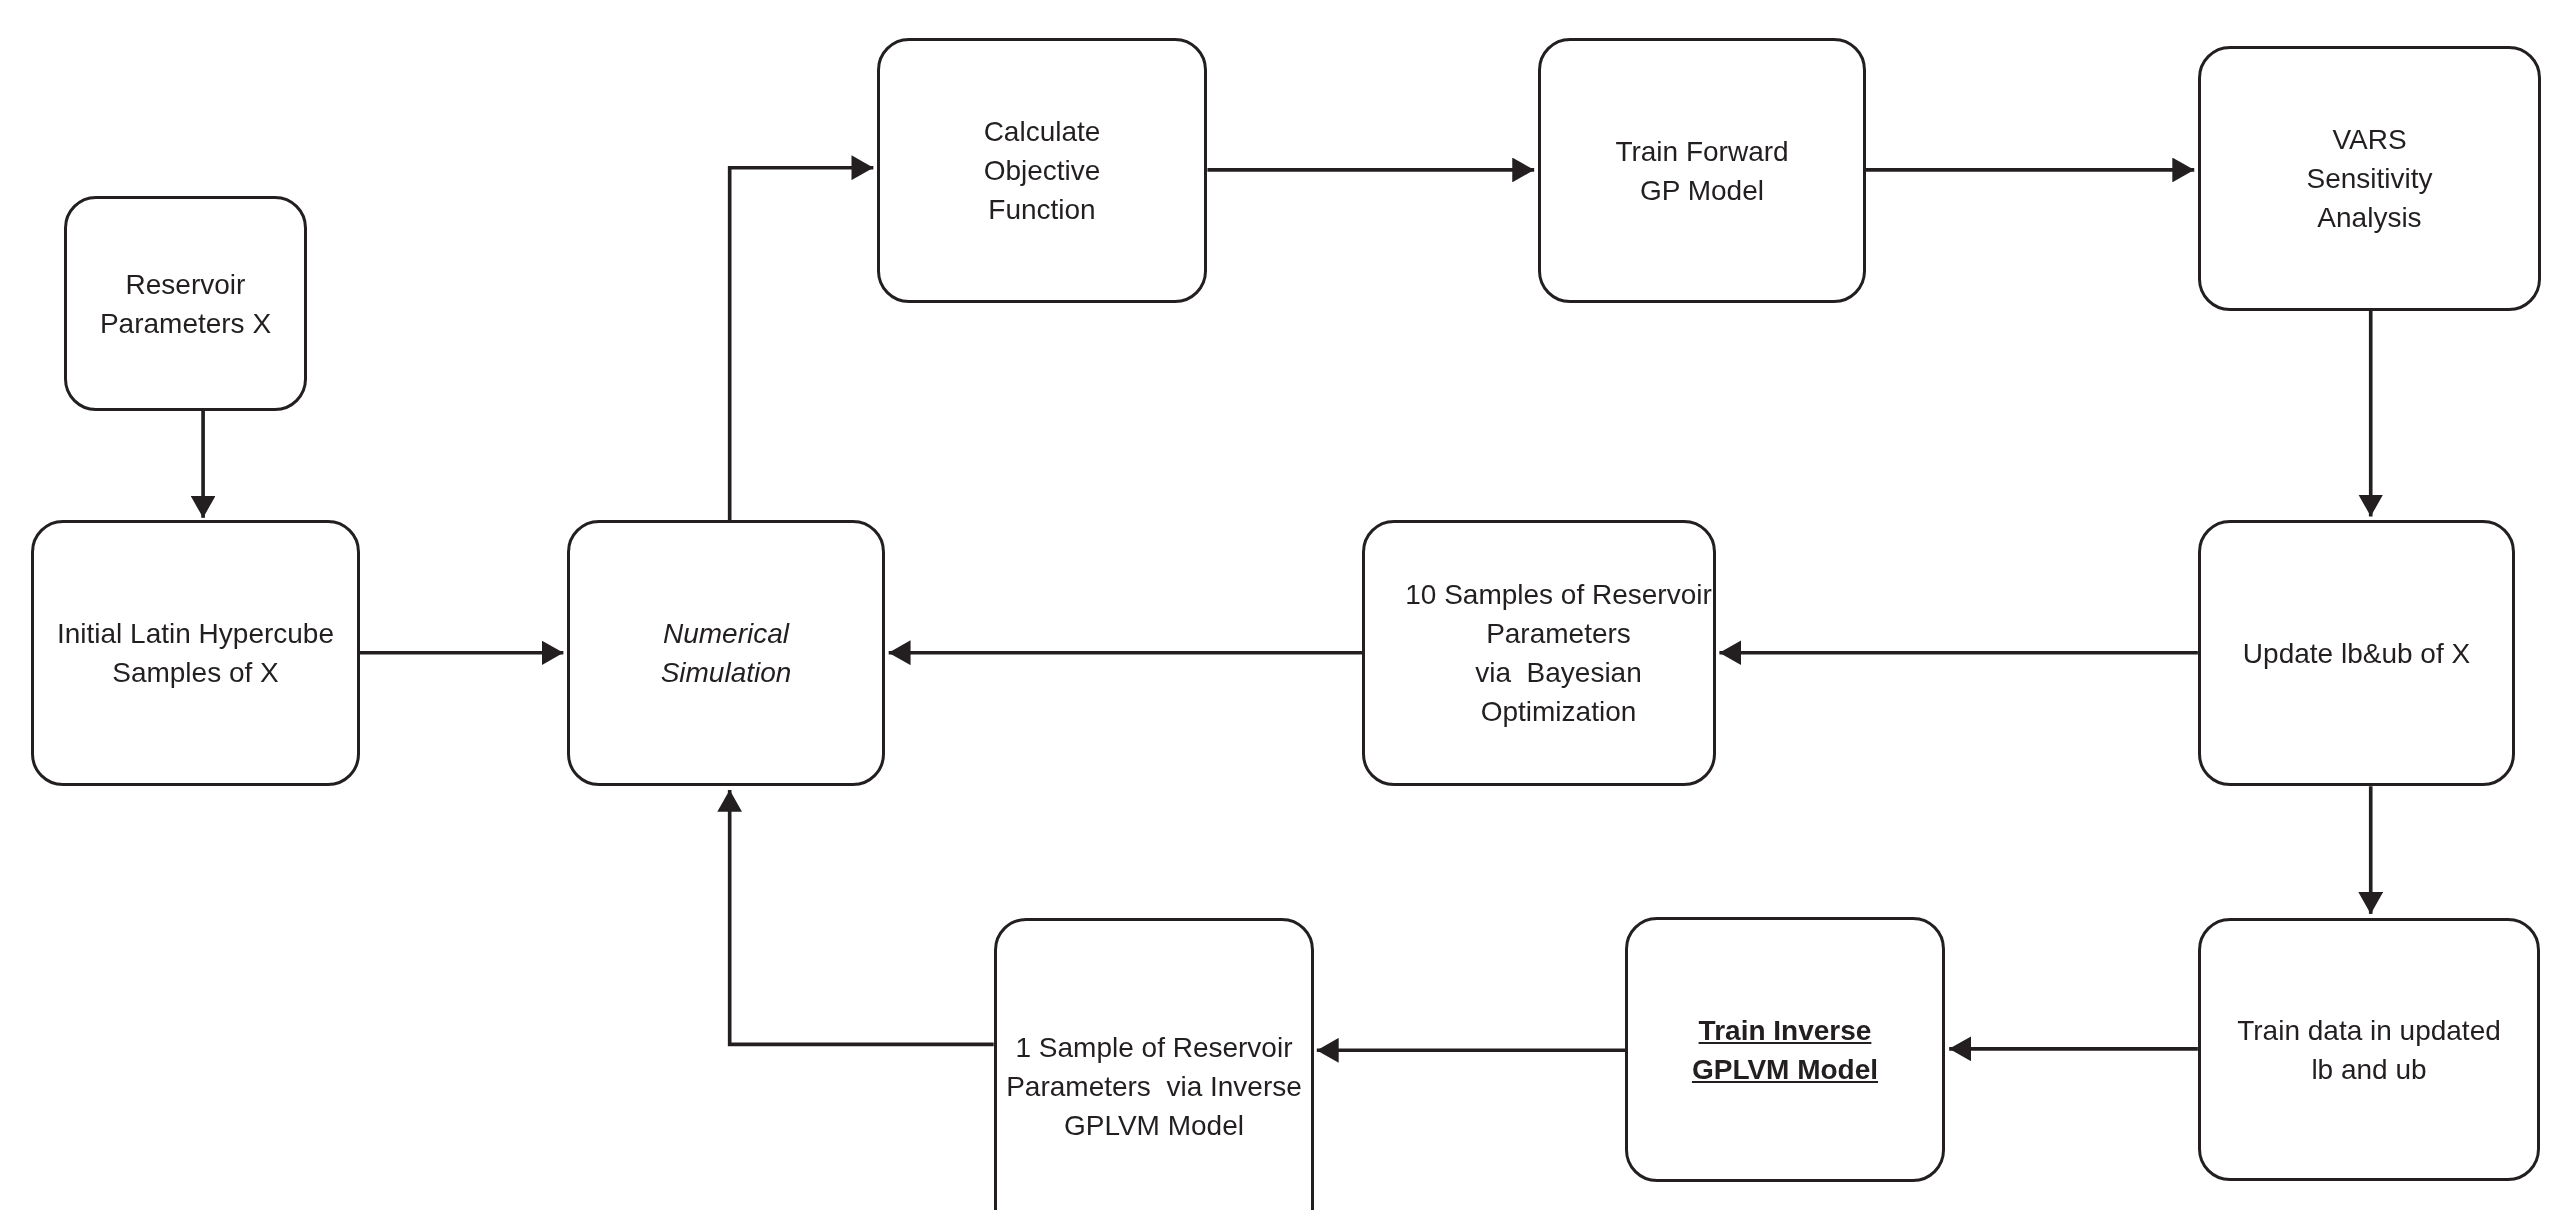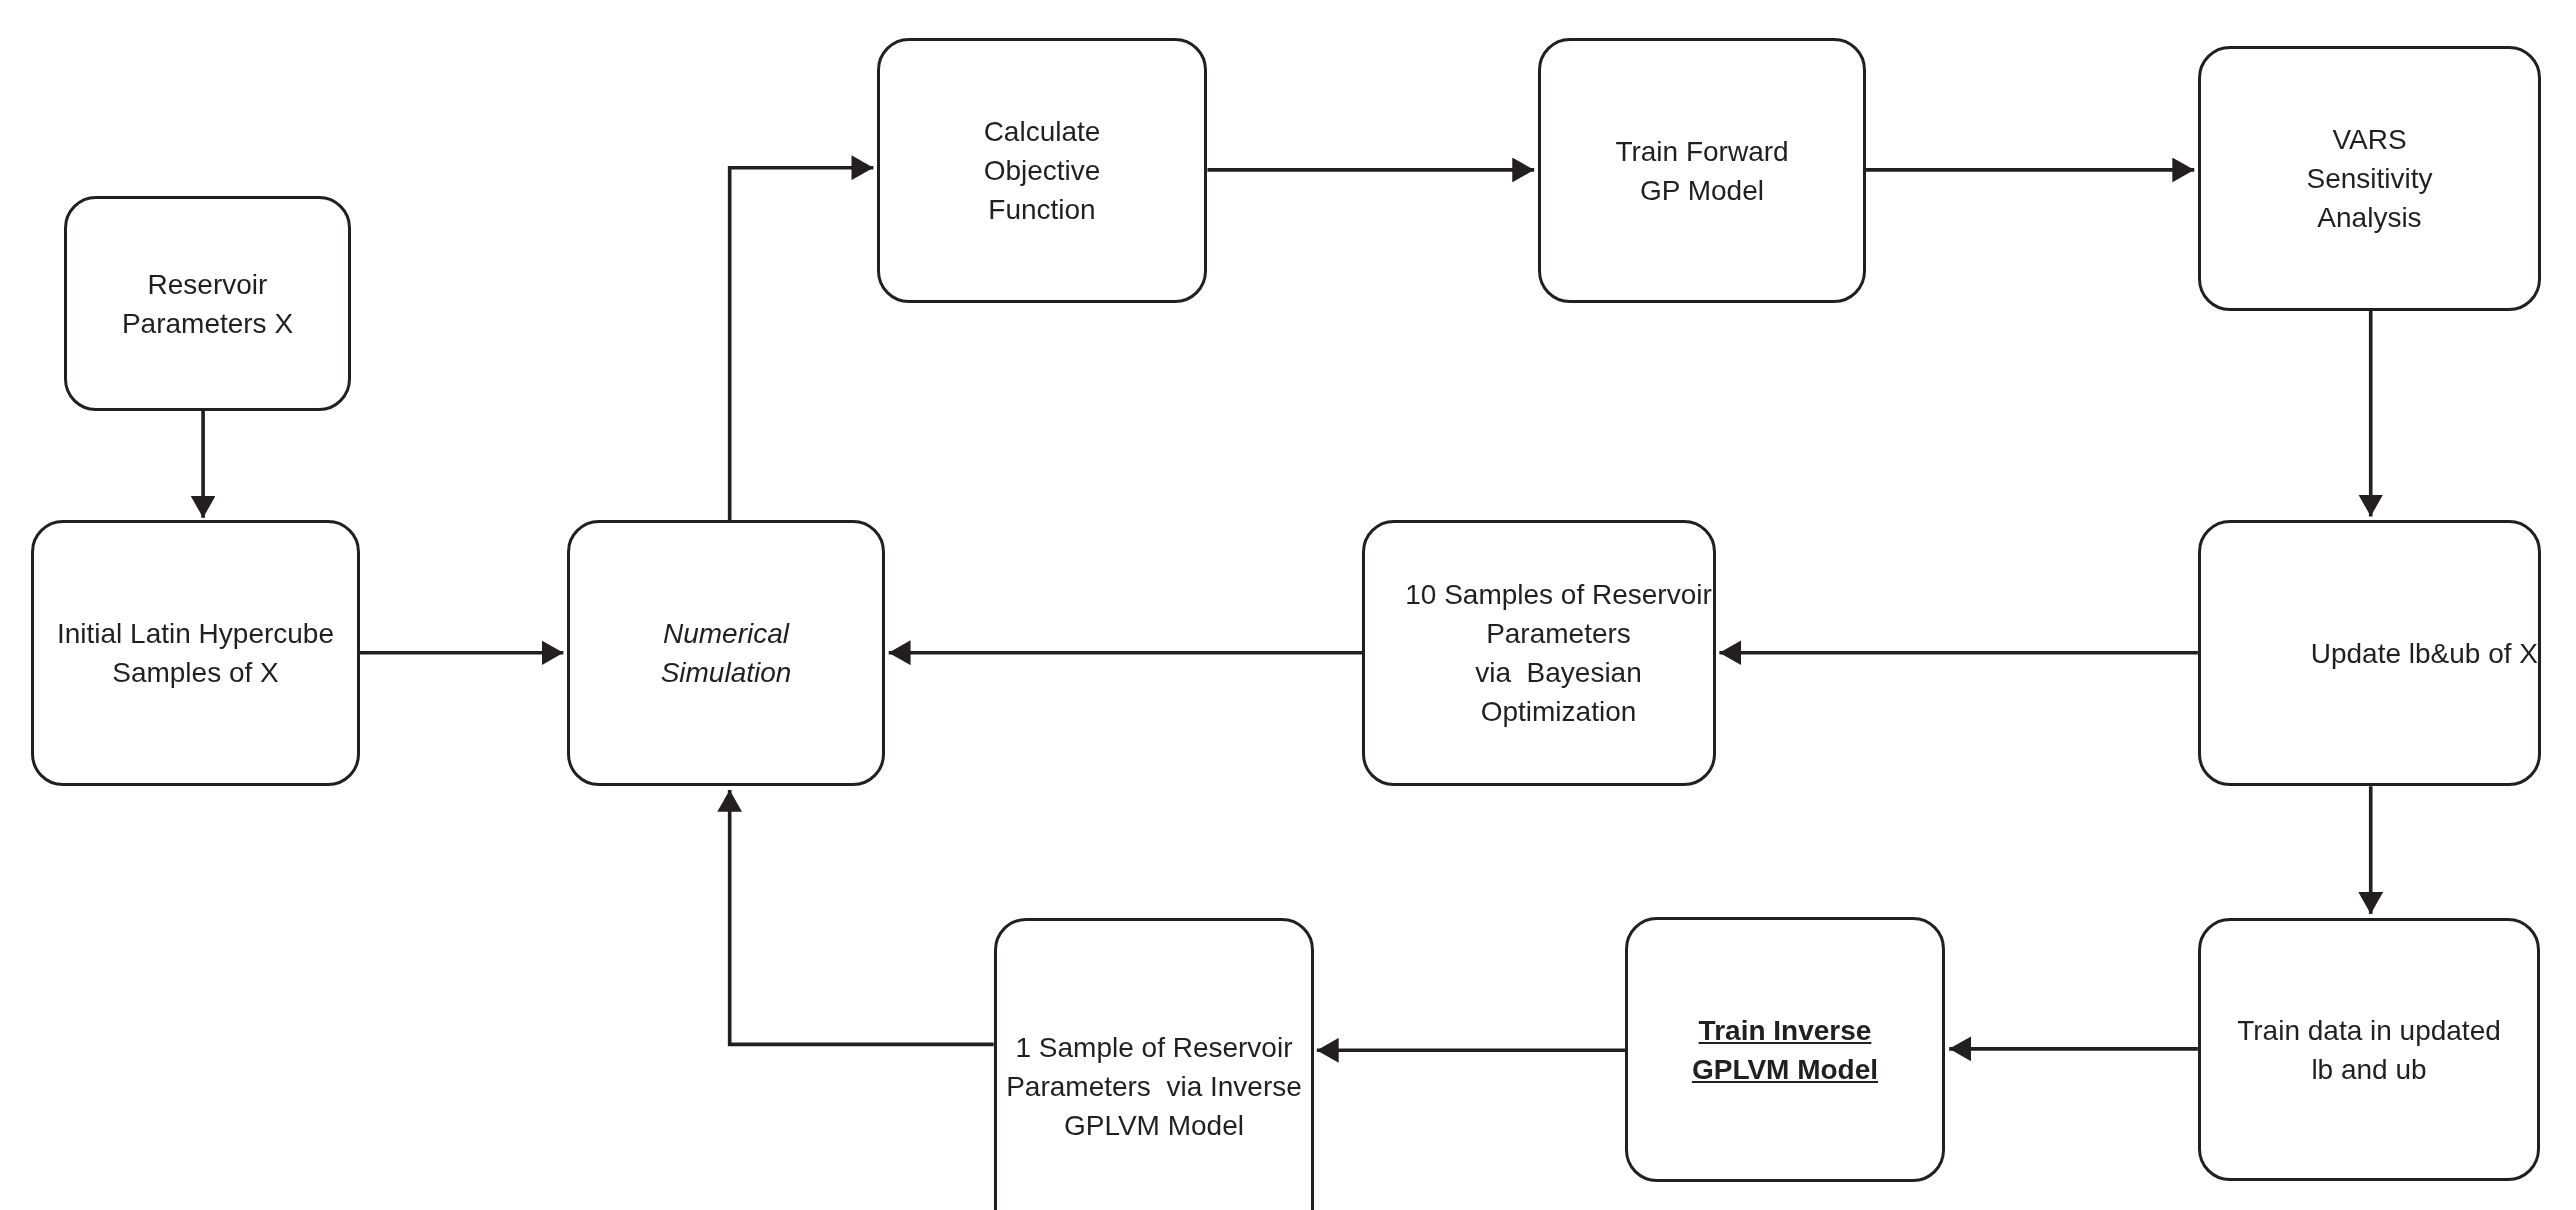--- a/index.html
+++ b/index.html
@@ -29,28 +29,28 @@
     justify-content: center;
     text-align: center;
     color: #231f20;
     font-size: 28px;
     line-height: 39px;
   }
   .box .label { white-space: pre; }
   #box-train-inverse { font-weight: bold; text-decoration: underline; }
 
   
-  #box-reservoir      { left:   64px; top:  196px; width: 287px; height: 215px; }
+  #box-reservoir      { left:   64px; top:  196px; width: 243px; height: 215px; }
   #box-initial        { left:   31px; top:  520px; width: 329px; height: 266px; }
   #box-calculate      { left: 877px; top:   38px; width: 330px; height: 265px; }
   #box-train-forward  { left: 1538px; top:   38px; width: 328px; height: 265px; }
   #box-vars           { left: 2198px; top:   38px; width: 343px; height: 265px; margin-top: 8px; }
   #box-numerical      { left:  567px; top:  520px; width: 318px; height: 266px; font-style: italic; }
   #box-ten-samples    { left: 1362px; top:  520px; width: 354px; height: 266px; padding-left: 39px; }
-  #box-update         { left: 2198px; top:  520px; width: 343px; height: 266px; justify-content: flex-end; }
+  #box-update         { left: 2198px; top:  520px; width: 317px; height: 266px; }
   #box-one-sample     { left: 994px; top: 918px; width: 320px; height: 337px; }
   #box-train-inverse  { left: 1625px; top: 917px; width: 320px; height: 265px; }
   #box-find-data      { left: 2198px; top: 918px; width: 342px; height: 263px; }
 </style>
 </head>
 <body>
 
 <div class="canvas">
 
   <svg class="edges" viewBox="0 0 3531 1659">

